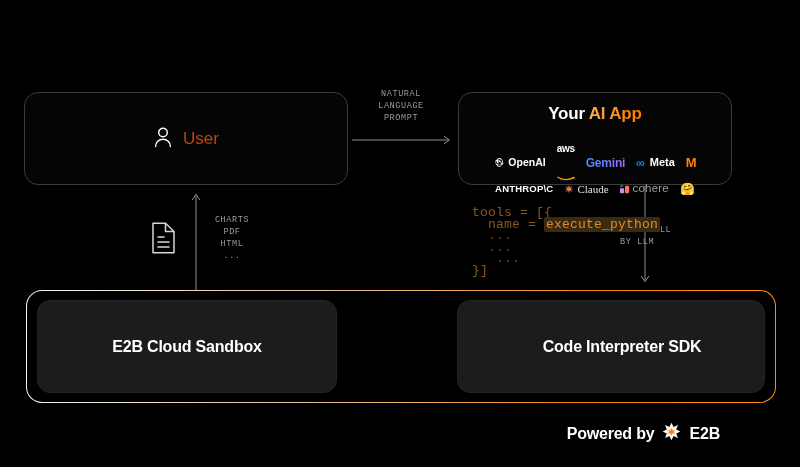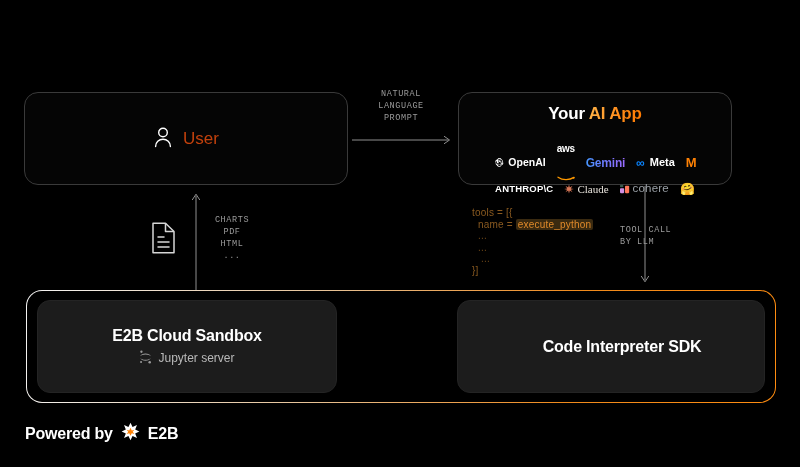--- a/index.html
+++ b/index.html
@@ -210,22 +210,22 @@
   #arrow-right-top { left: 352px; top: 131px; }
   #arrow-down-right { left: 640px; top: 186px; }
   #arrow-up-left { left: 191px; top: 190px; }
   #arrow-left-bottom { left: 347px; top: 336px; }
 
   
   #code-snippet {
     position: absolute;
     left: 472px;
     top: 207px;
-    font-family: Liberation Sans, sans-serif;
-    font-size: 10px;
+    font-family: Liberation Mono, monospace;
+    font-size: 13px;
     line-height: 11.5px;
     color: #8a5a20;
     letter-spacing: 0.2px;
     white-space: pre;
   }
   #code-snippet .hl {
     background: #3a2a10;
     color: #e08a2a;
     padding: 0 2px;
     border-radius: 2px;
@@ -236,23 +236,22 @@
   #doc-icon { position: absolute; left: 150px; top: 222px; }
 
   
   #footer {
     position: absolute;
     left: 0;
     top: 422px;
     width: 720px;
     display: flex;
     align-items: center;
-    justify-content: flex-start;
+    justify-content: flex-end;
     gap: 8px;
-    padding-left: 25px;
   }
   .footer-text { font-size: 16px; font-weight: 700; letter-spacing: -0.2px; color: #ffffff; }
   .footer-brand { font-size: 16px; font-weight: 700; letter-spacing: -0.2px; color: #ffffff; }
 </style>
 </head>
 <body>
 
 <div class="stage">
 
 
@@ -383,32 +382,20 @@
       <path d="M112 5H6" stroke="#8f8f8f" stroke-width="1"></path>
       <path d="M10 1.2L4.2 5 10 8.8" stroke="#8f8f8f" stroke-width="1" fill="none"></path>
     </svg>
   </div>
 
   <div id="bottom-container">
     <div id="bottom-container-inner">
 
       <div id="sandbox-box">
         <div class="sandbox-title">E2B Cloud Sandbox</div>
-        <div class="sandbox-sub">
-          <span>
-            <svg width="13" height="14" viewBox="0 0 22 24" aria-hidden="true">
-              <circle cx="4" cy="3" r="2" fill="#9b9b9b"></circle>
-              <circle cx="18.2" cy="21" r="2.2" fill="#9b9b9b"></circle>
-              <circle cx="3.4" cy="20.4" r="1.7" fill="#9b9b9b"></circle>
-              <path d="M11 6.2c4.3 0 7.9 1.9 9.2 4.6-1.8-1.9-5.2-3.2-9.2-3.2s-7.4 1.3-9.2 3.2C3.1 8.1 6.7 6.2 11 6.2z" fill="#9b9b9b"></path>
-              <path d="M11 18.3c-4.3 0-7.9-1.9-9.2-4.6 1.8 1.9 5.2 3.2 9.2 3.2s7.4-1.3 9.2-3.2c-1.3 2.7-4.9 4.6-9.2 4.6z" fill="#9b9b9b"></path>
-            </svg>
-          </span>
-          <span>Jupyter server</span>
-        </div>
       </div>
 
       <div id="sdk-box">
         <div class="sdk-title">Code Interpreter SDK</div>
       </div>
 
     </div>
   </div>
 
   <div id="footer">

